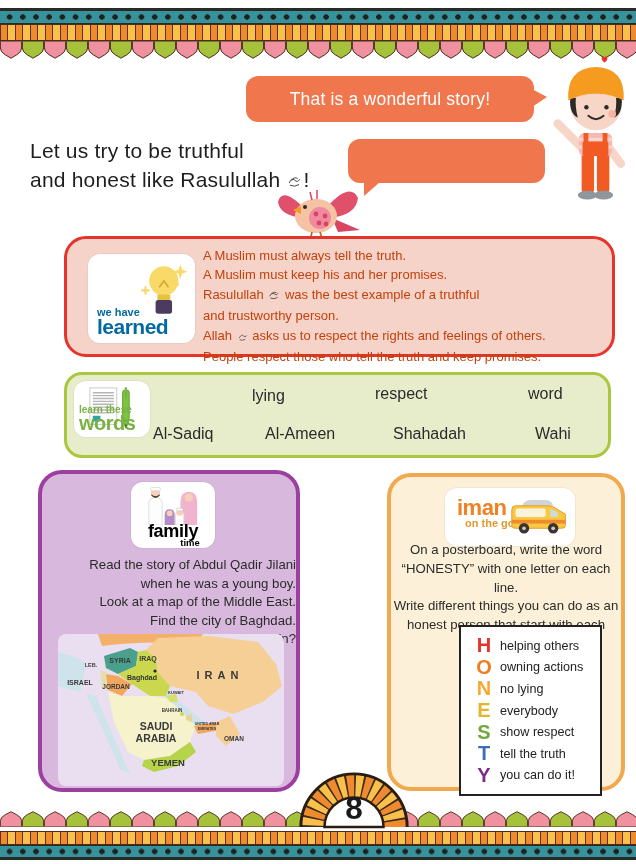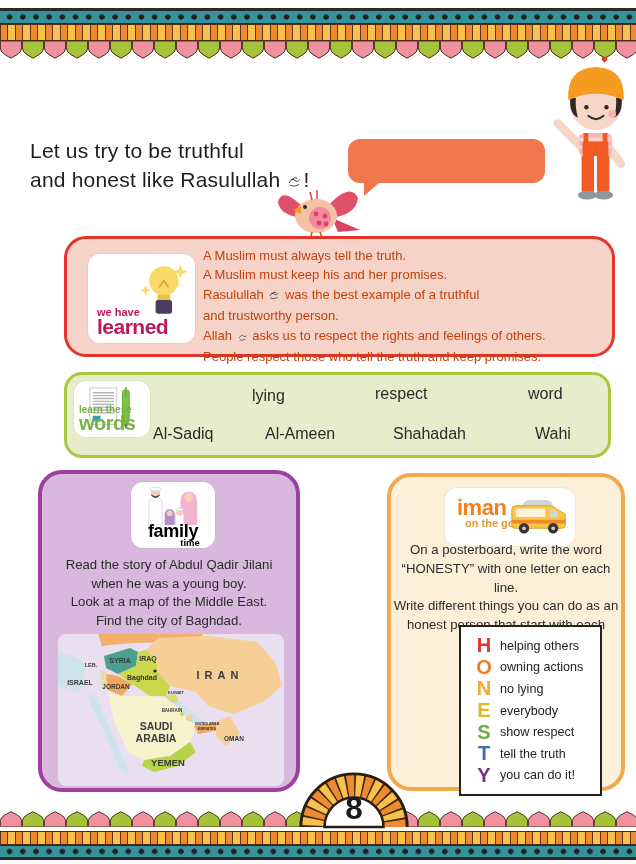--- a/index.html
+++ b/index.html
@@ -38,32 +38,32 @@
              border:3px solid #a9c83f;border-radius:18px;}
   .family-box{left:38px;top:470px;width:262px;height:322px;background:#d8b9dd;
               border:4px solid #9c3f9e;border-radius:24px;}
   .iman-box{left:387px;top:473px;width:238px;height:318px;background:#fdf0d8;
             border:4px solid #f2a84d;border-radius:24px;}
   .card{position:absolute;background:#fff;border-radius:12px;box-shadow:0 0 0 1px rgba(0,0,0,.04);}
   .learned-card{left:21px;top:15px;width:107px;height:89px;}
   .words-card{left:7px;top:6px;width:76px;height:56px;}
   .family-card{left:89px;top:8px;width:84px;height:66px;}
   .iman-card{left:54px;top:11px;width:130px;height:58px;}
-  .learned-label{position:absolute;left:9px;bottom:6px;color:#be185d;line-height:1;margin-top:43px;}
+  .learned-label{position:absolute;left:9px;bottom:6px;color:#0369a1;line-height:1;margin-top:43px;}
   .learned-label .s{font-size:11px;font-weight:700;}
   .learned-label .b{font-size:21px;font-weight:800;letter-spacing:-.5px;margin-top:-2px;}
   .learned-text{position:absolute;left:136px;top:7px;width:405px;font-size:13px;line-height:19.4px;color:#c2410c;}
   .words-label{position:absolute;left:5px;bottom:4px;color:#7ab143;line-height:1;}
   .words-label .s{font-size:10px;font-weight:700;}
   .words-label .b{font-size:20px;font-weight:800;letter-spacing:-.5px;margin-top:-2px;}
   .word{position:absolute;font-size:16px;color:#2b2b2b;}
   .family-label{position:absolute;left:0;bottom:1px;width:100%;text-align:center;color:#000000;line-height:1;}
   .family-label .b{font-size:18px;font-weight:800;letter-spacing:-.3px;}
   .family-label .s{font-size:9.5px;font-weight:700;margin-top:-2px;padding-left:34px;}
-  .family-text{position:absolute;left:0;top:82px;width:100%;text-align:center;font-size:13.2px;line-height:18.6px;}
+  .family-text{position:absolute;left:0;top:82px;width:100%;text-align:right;font-size:13.2px;line-height:18.6px;}
   .map{position:absolute;left:16px;top:160px;}
   .iman-label{position:absolute;left:12px;top:9px;color:#f08223;line-height:1;}
   .iman-label .b{font-size:22px;font-weight:800;letter-spacing:-.5px;}
   .iman-label .s{font-size:11px;font-weight:700;color:#e09b2d;margin-top:-1px;padding-left:8px;}
   .iman-bus{position:absolute;right:4px;top:8px;}
   .iman-text{position:absolute;left:0;top:64px;width:100%;text-align:center;font-size:13.2px;line-height:18.8px;}
   .acrostic{position:absolute;left:68px;top:148px;width:121px;background:#fff;
             border:2px solid #222;padding:8px 6px 8px 12px;}
   .acr-row{display:flex;align-items:center;height:21.6px;}
   .acr-letter{width:22px;font-size:20px;font-weight:800;text-align:center;flex:none;}
@@ -136,20 +136,24 @@
       <path d="M73,48 Q74,64 65,68 Q68,56 67,47 Z" fill="#2f2a26"></path>
       <path d="M17,50 Q15,16 46,15 Q77,16 75,50 Q60,42 46,43 Q32,42 17,50 Z" fill="#f49b20"></path>
       <path d="M52,6 C52,4.2 54.2,3.2 55,5 C55.8,3.2 58,4.2 58,6 C58,8.2 55,10.2 55,10.2 C55,10.2 52,8.2 52,6 Z" fill="#e4342c"></path>
       <circle cx="36" cy="57" r="2.3" fill="#2f2a26"></circle>
       <circle cx="57" cy="57" r="2.3" fill="#2f2a26"></circle>
       <path d="M38,66 Q46,73 54,66" fill="none" stroke="#2f2a26" stroke-width="2" stroke-linecap="round"></path>
       <circle cx="63" cy="64" r="4" fill="#f6b2a4"></circle>
     </svg>
   </div>
 
+  <div class="bubble bubble1">
+    <span>That is a wonderful story!</span>
+    <span class="tail1"></span>
+  </div>
 
   <div class="intro">
     <div>Let us try to be truthful</div>
     <div>
       <span>and honest like Rasulullah</span>
       <span class="callig">
         <svg width="17" height="15" viewBox="0 0 20 20">
             <path d="M3,12 Q6,4 10,8 T17,7 M4,15 Q10,18 16,14 M6,9 Q10,3 14,6" stroke="#333" fill="none" stroke-width="1.2"></path>
           </svg>
       </span><span>!</span>

